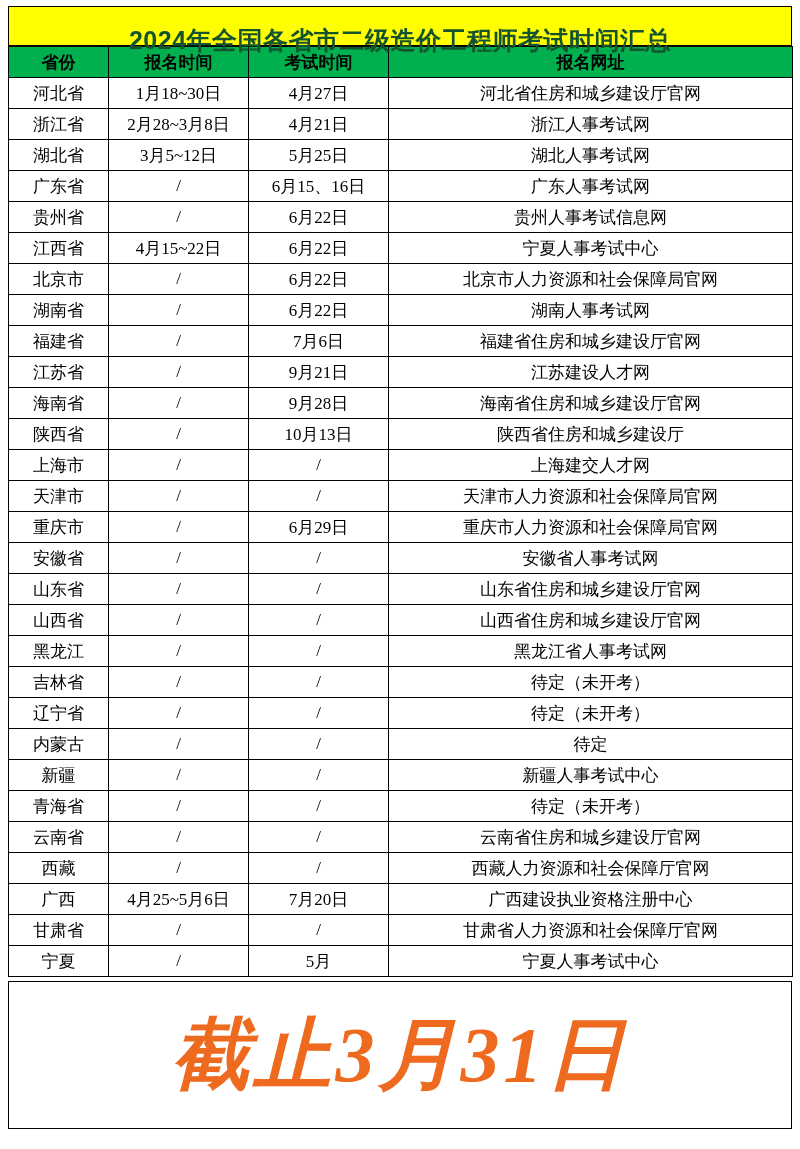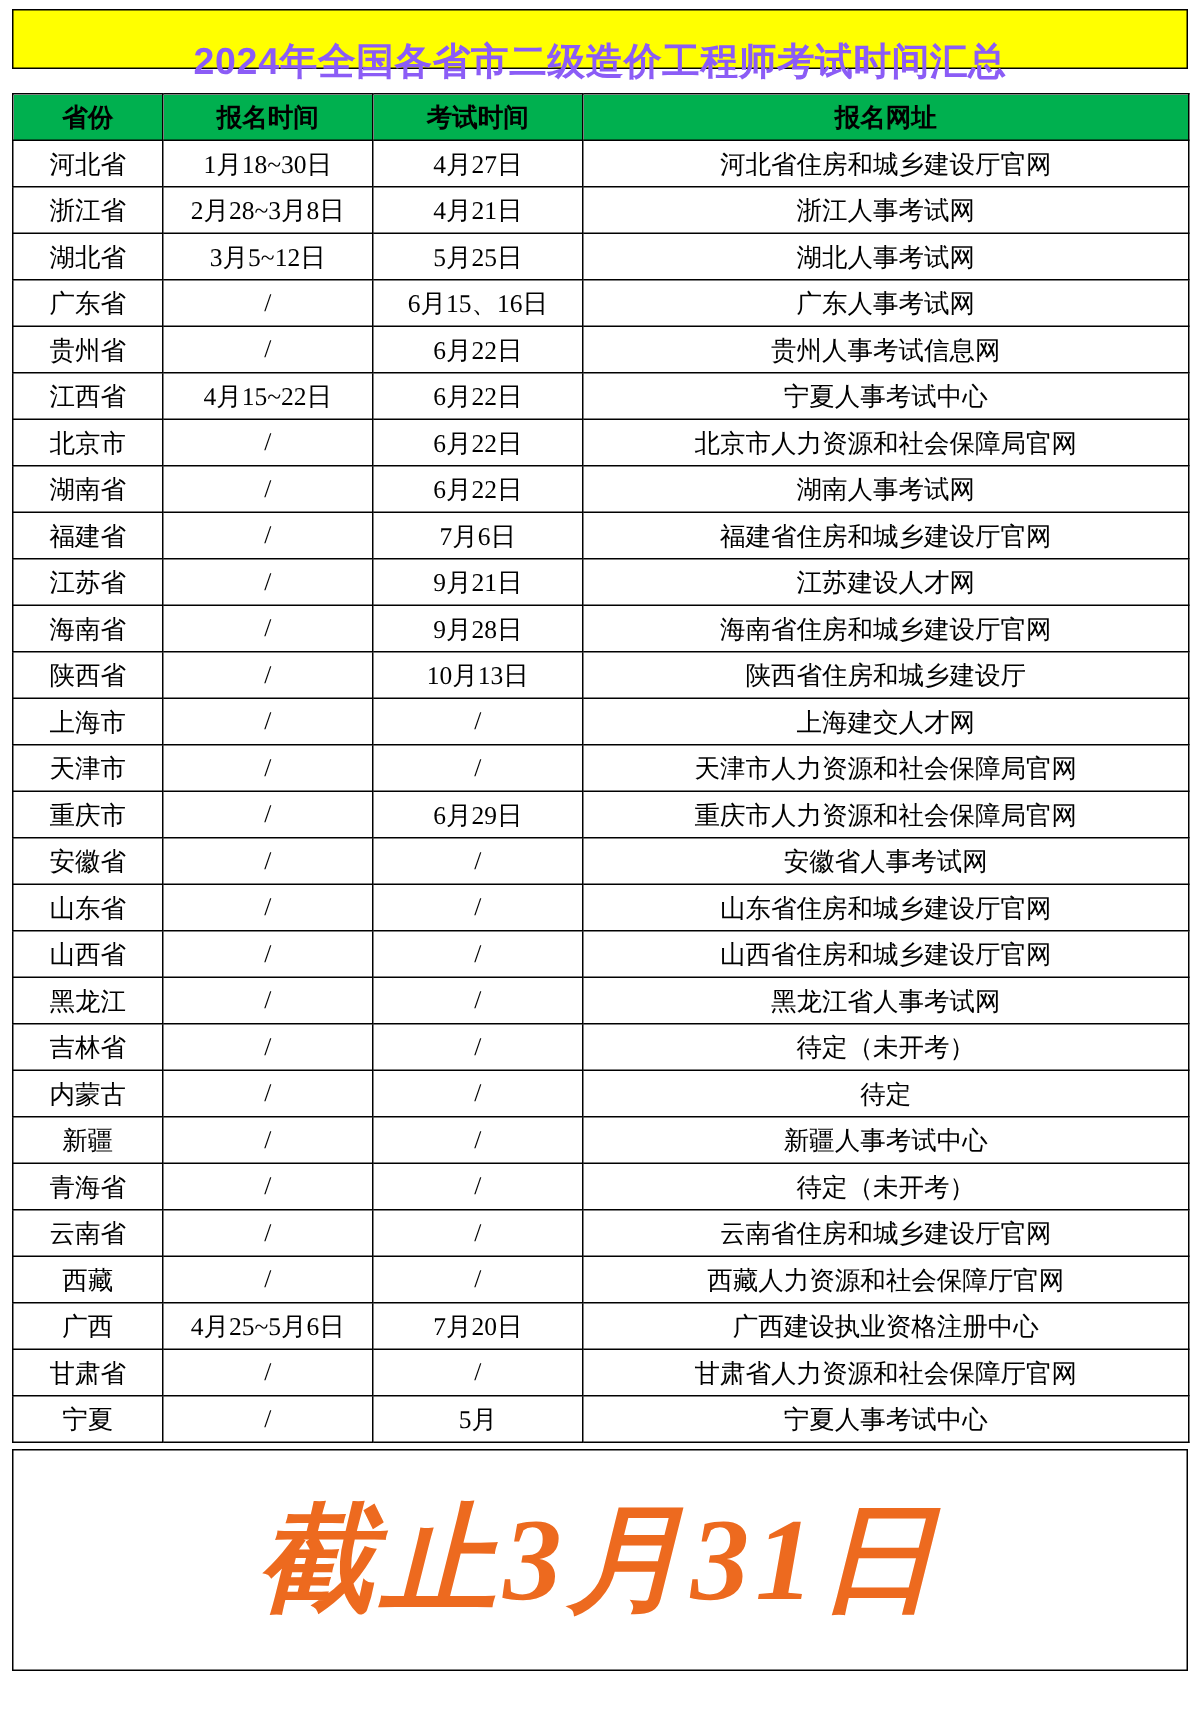--- a/index.html
+++ b/index.html
@@ -28,29 +28,29 @@
     display: flex;
     align-items: center;
     justify-content: center;
     box-sizing: border-box;
   }
   .title-bar .title-text {
     font-family: "Liberation Sans", "DejaVu Sans", sans-serif;
     font-weight: bold;
     font-size: 25px;
     letter-spacing: 0.5px;
-    color: #8b5cf6;
+    color: #14532d;
     white-space: nowrap;
     margin-top: 28px;
   }
   table.main-table {
     border-collapse: collapse;
     width: 784px;
     table-layout: fixed;
-    margin-top: 16px;
+    margin-top: 0;
   }
   table.main-table th,
   table.main-table td {
     border: 1px solid #000000;
     text-align: center;
     vertical-align: middle;
     font-size: 17px;
     height: 30px;
     padding: 0 2px;
     white-space: nowrap;
@@ -225,20 +225,26 @@
           <td>/</td>
           <td>黑龙江省人事考试网</td>
         </tr>
         <tr>
           <td>吉林省</td>
           <td>/</td>
           <td>/</td>
           <td>待定（未开考）</td>
         </tr>
         <tr>
+          <td>辽宁省</td>
+          <td>/</td>
+          <td>/</td>
+          <td>待定（未开考）</td>
+        </tr>
+        <tr>
           <td>内蒙古</td>
           <td>/</td>
           <td>/</td>
           <td>待定</td>
         </tr>
         <tr>
           <td>新疆</td>
           <td>/</td>
           <td>/</td>
           <td>新疆人事考试中心</td>

